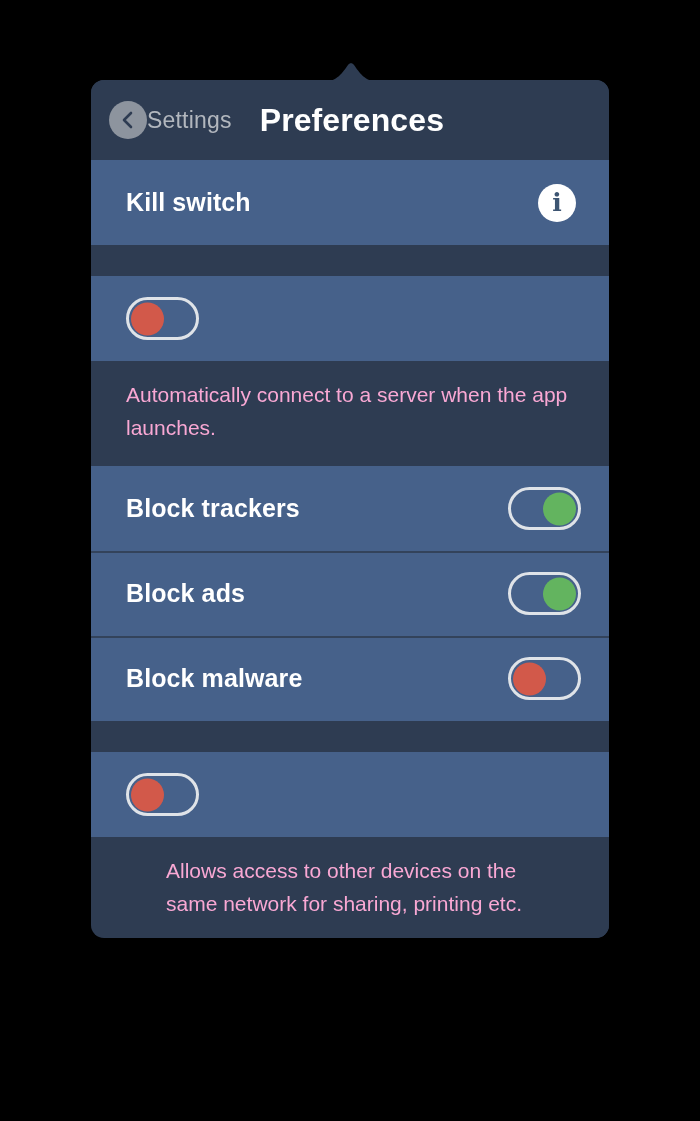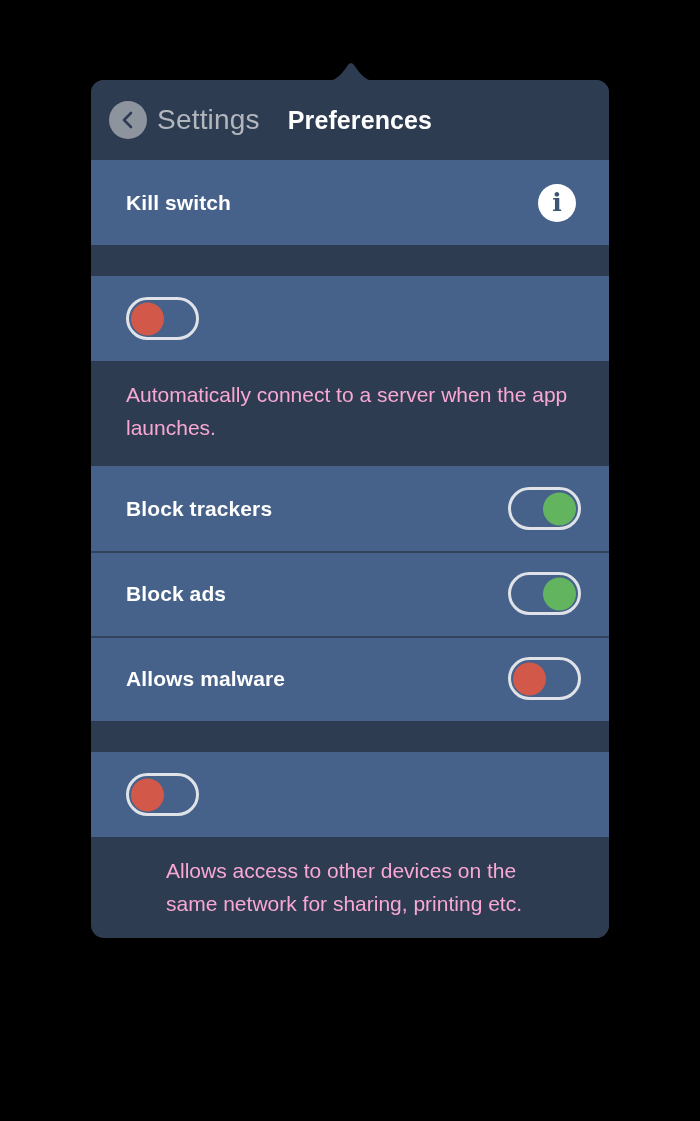--- a/index.html
+++ b/index.html
@@ -53,32 +53,32 @@
     border-radius: 50%;
     background: #8d949e;
     display: flex;
     align-items: center;
     justify-content: center;
     flex: none;
     cursor: pointer;
   }
   .back-btn svg { display: block; }
   .crumb-settings {
-    margin-left: 10px;
+    margin-left: 0;
     color: #b2b7be;
-    font-size: 28px;
+    font-size: 23px;
     font-weight: 400;
     letter-spacing: .2px;
     cursor: pointer;
     white-space: nowrap;
   }
   .crumb-title {
     margin-left: 28px;
     color: #ffffff;
-    font-size: 25px;
+    font-size: 32px;
     font-weight: 700;
     letter-spacing: .1px;
     white-space: nowrap;
   }
 
   
   .row {
     position: relative;
     background: #46618a;
     height: 85px;
@@ -90,21 +90,21 @@
   }
   .row + .row::before {
     content: "";
     position: absolute;
     left: 0; right: 0; top: 0;
     height: 2px;
     background: #33435b;
   }
   .row-label {
     color: #ffffff;
-    font-size: 21px;
+    font-size: 25px;
     font-weight: 700;
     letter-spacing: .1px;
     white-space: nowrap;
   }
 
   
   .info-icon {
     width: 38px;
     height: 38px;
     border-radius: 50%;
@@ -216,21 +216,21 @@
   </div>
 
   <div class="row">
     <div class="row-label">Block ads</div>
     <div class="toggle on">
       <div class="knob"></div>
     </div>
   </div>
 
   <div class="row">
-    <div class="row-label">Allows malware</div>
+    <div class="row-label">Block malware</div>
     <div class="toggle off">
       <div class="knob"></div>
     </div>
   </div>
 
   <div class="spacer"></div>
 
   <div class="row">
     <div class="toggle off">
       <div class="knob"></div>

